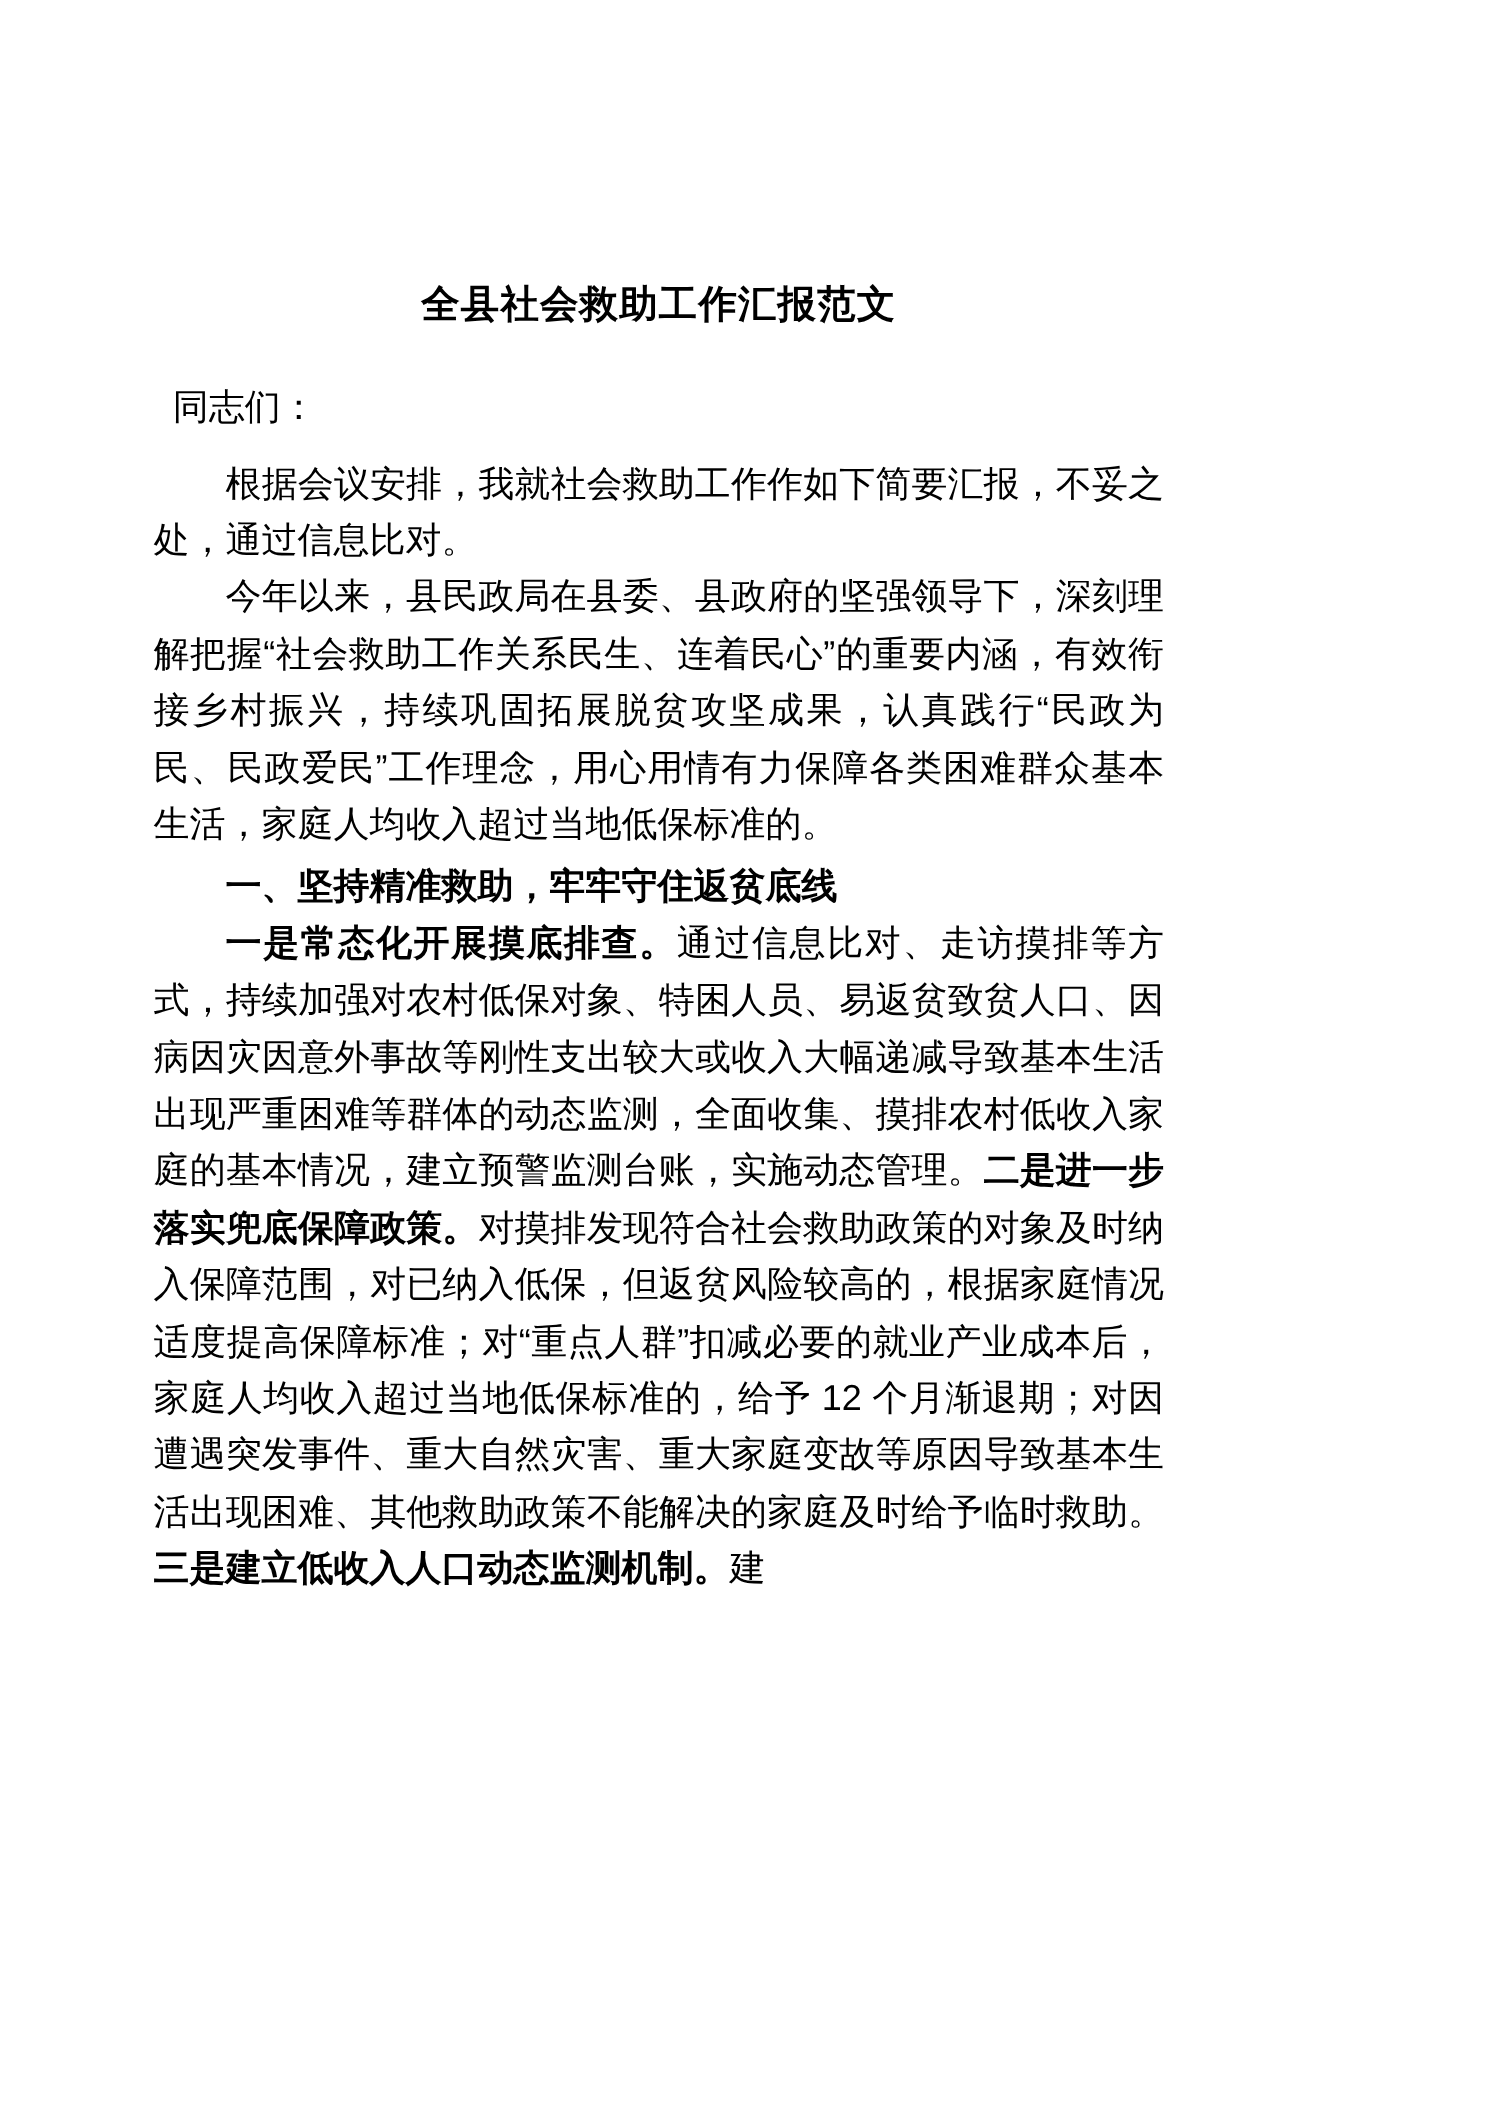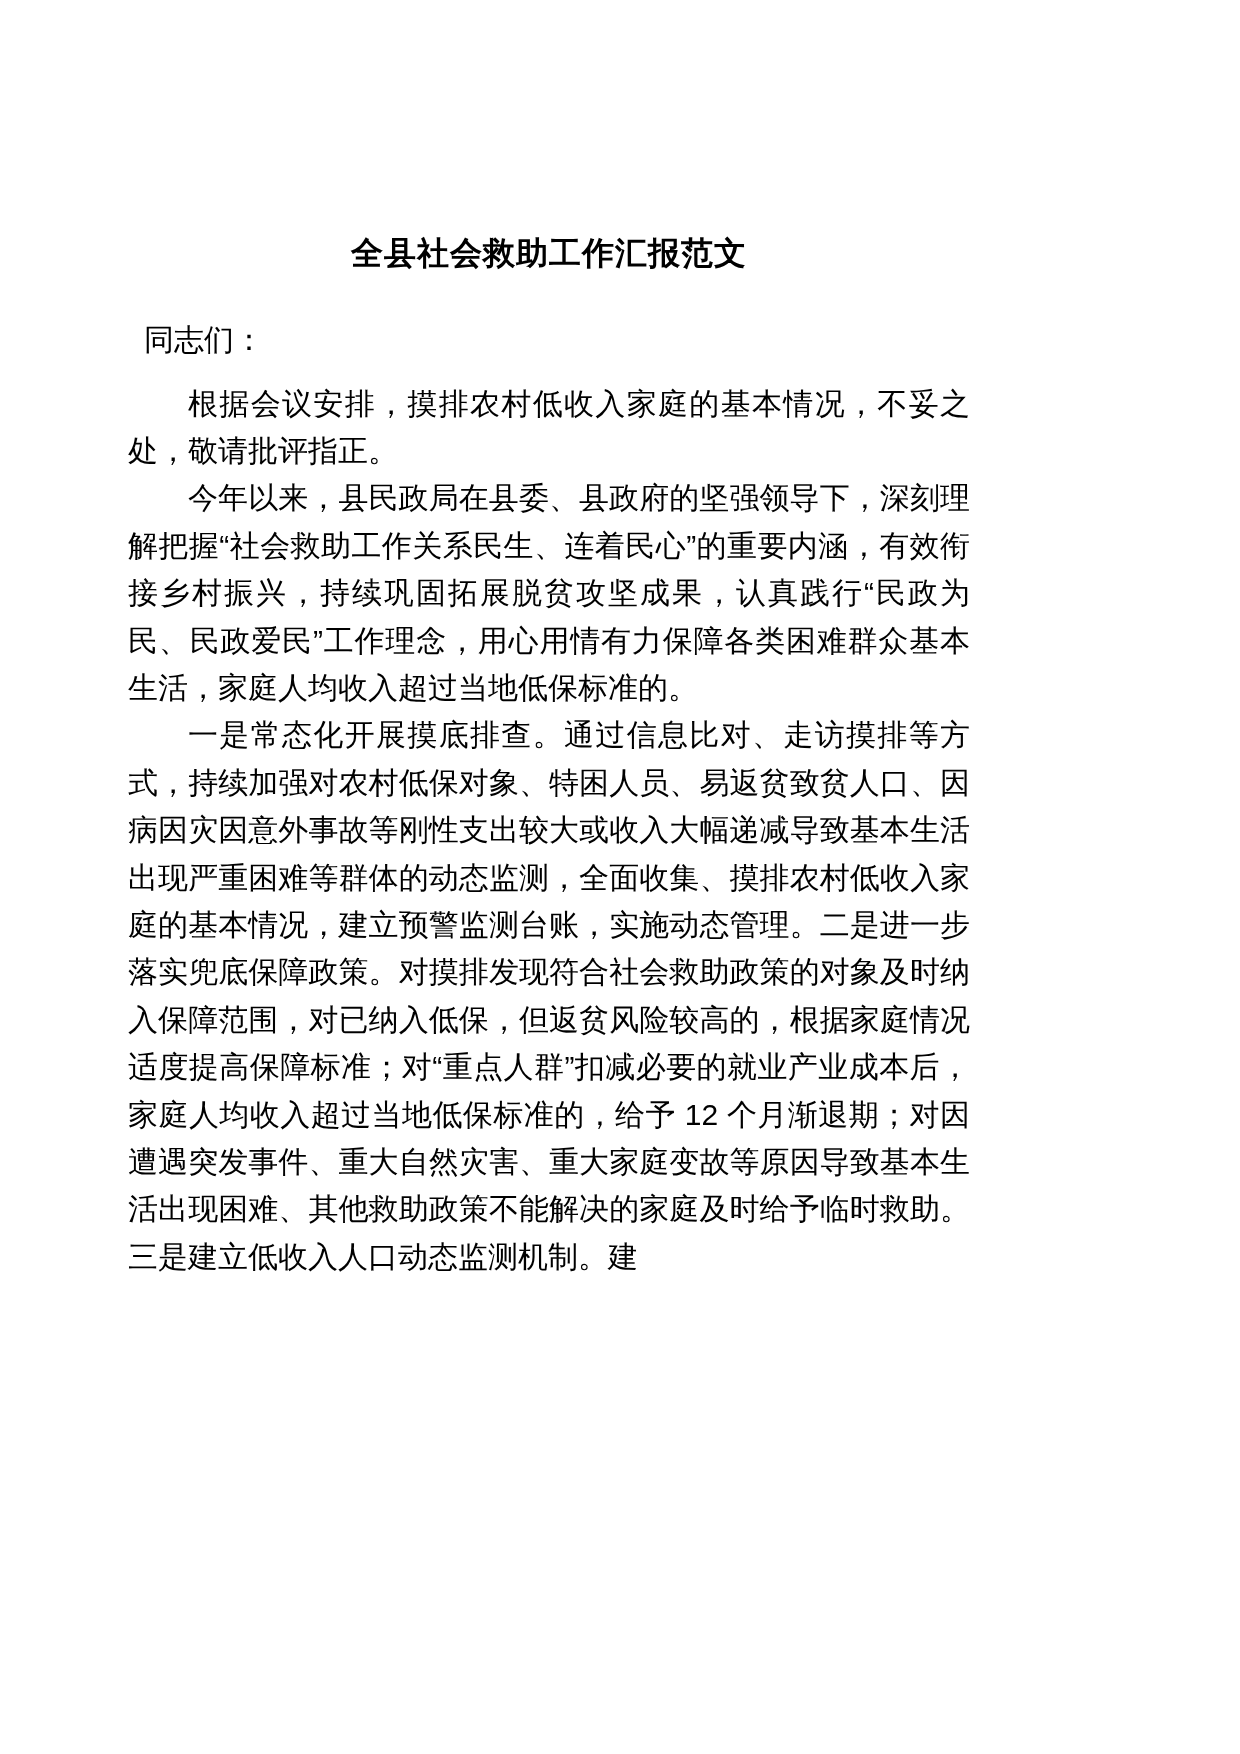--- a/index.html
+++ b/index.html
@@ -53,34 +53,35 @@
   }
   .section-heading {
     font-size: 30px;
     font-weight: bold;
     line-height: 1.58;
     margin: 0;
     text-indent: 2em;
     padding-top: 4px;
   }
   .lead {
-    font-weight: normal;
+    font-weight: bold;
   }
 </style>
 </head>
 <body>
 
 <div class="page">
   <div class="content">
 
     <h1 class="doc-title">全县社会救助工作汇报范文</h1>
 
     <p class="salutation">同志们：</p>
 
-    <p class="para">根据会议安排，摸排农村低收入家庭的基本情况，不妥之处，敬请批评指正。</p>
+    <p class="para">根据会议安排，我就社会救助工作作如下简要汇报，不妥之处，通过信息比对。</p>
 
     <p class="para">今年以来，县民政局在县委、县政府的坚强领导下，深刻理解把握“社会救助工作关系民生、连着民心”的重要内涵，有效衔接乡村振兴，持续巩固拓展脱贫攻坚成果，认真践行“民政为民、民政爱民”工作理念，用心用情有力保障各类困难群众基本生活，家庭人均收入超过当地低保标准的。</p>
 
+    <h2 class="section-heading">一、坚持精准救助，牢牢守住返贫底线</h2>
 
     <p class="para"><span class="lead">一是常态化开展摸底排查。</span><span>通过信息比对、走访摸排等方式，持续加强对农村低保对象、特困人员、易返贫致贫人口、因病因灾因意外事故等刚性支出较大或收入大幅递减导致基本生活出现严重困难等群体的动态监测，全面收集、摸排农村低收入家庭的基本情况，建立预警监测台账，实施动态管理。</span><span class="lead">二是进一步落实兜底保障政策。</span><span>对摸排发现符合社会救助政策的对象及时纳入保障范围，对已纳入低保，但返贫风险较高的，根据家庭情况适度提高保障标准；对“重点人群”扣减必要的就业产业成本后，家庭人均收入超过当地低保标准的，给予 12 个月渐退期；对因遭遇突发事件、重大自然灾害、重大家庭变故等原因导致基本生活出现困难、其他救助政策不能解决的家庭及时给予临时救助。</span><span class="lead">三是建立低收入人口动态监测机制。</span><span>建</span></p>
 
   </div>
 </div>
 
 </body></html>

